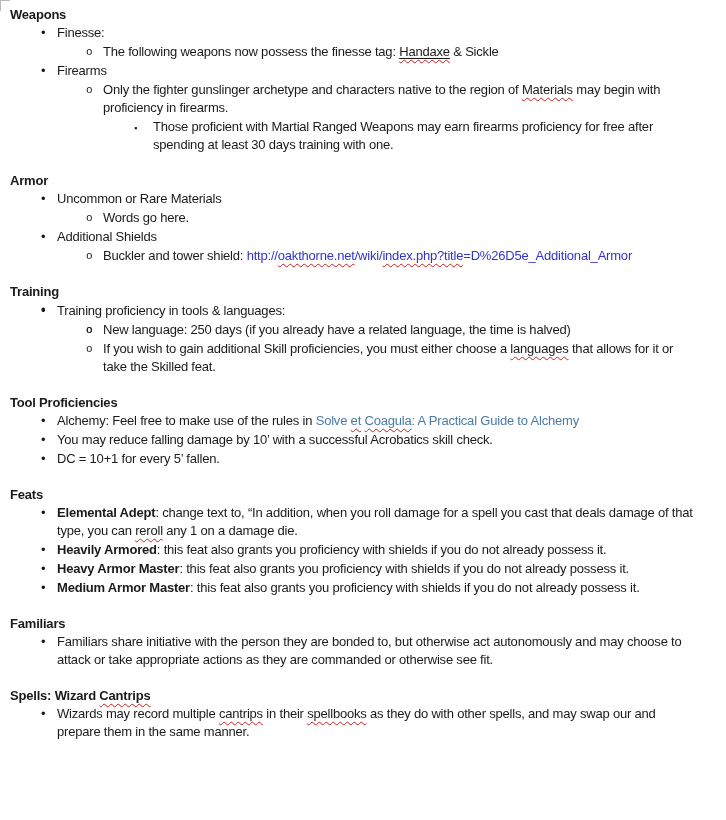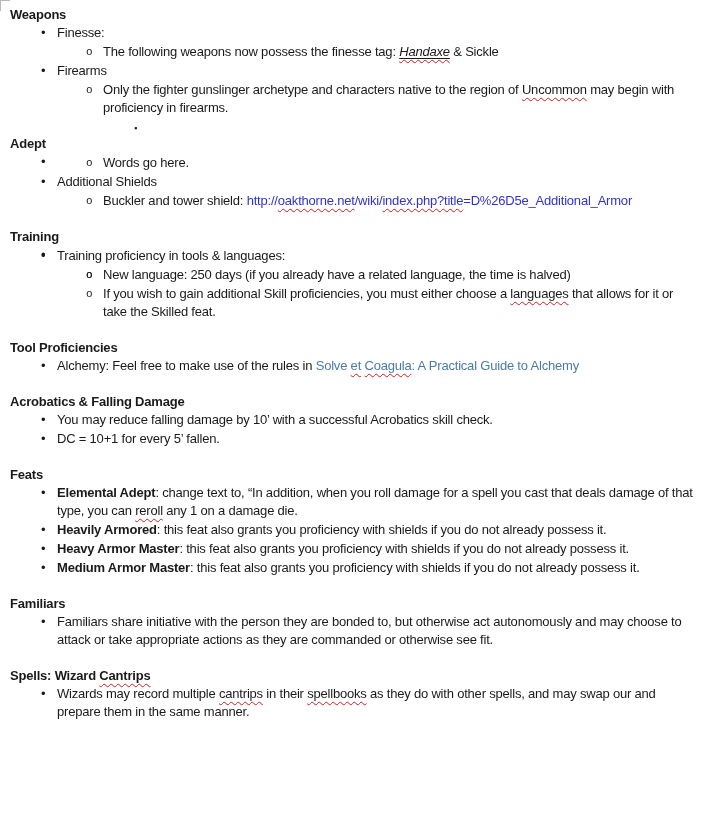--- a/index.html
+++ b/index.html
@@ -24,21 +24,21 @@
   .heading.first{margin-top:0;}
   .item{position:relative;margin:0 0 1px 0;}
   .l1{padding-left:47px;max-width:653px;}
   .l2{padding-left:93px;max-width:607px;}
   .l3{padding-left:143px;max-width:550px;}
   .marker{position:absolute;top:0;}
   .m1{left:31px;font-size:13px;}
   .m2{left:76px;font-family:"Liberation Mono",monospace;font-size:11px;}
   .m3{left:124px;font-size:9px;top:1px;}
   .b{font-weight:bold;}
-  .u{text-decoration:underline;text-decoration-thickness:1px;text-underline-offset:2px;font-style:italic;}
+  .u{text-decoration:underline;text-decoration-thickness:1px;text-underline-offset:2px;}
   .lnk{color:var(--link);text-decoration-thickness:1px;text-underline-offset:2px;cursor:pointer;}
   .soft{color:var(--softlink);cursor:pointer;}
   .sq{
     text-decoration:underline;
     text-decoration-style:wavy;
     text-decoration-color:var(--squiggle);
     text-decoration-thickness:1px;
     text-underline-offset:3px;
     text-decoration-skip-ink:none;
   }
@@ -46,36 +46,35 @@
 </head>
 <body>
 
 <div class="page">
   <div class="cropmark"></div>
   <div id="doc-body">
       <div class="heading first"><span>Weapons</span></div>
       <div class="item l1"><span class="marker m1">•</span><span>Finesse:</span></div>
       <div class="item l2"><span class="marker m2">o</span><span>The following weapons now possess the finesse tag: </span><span class="sq"><span class="u">Handaxe</span></span><span> &amp; Sickle</span></div>
       <div class="item l1"><span class="marker m1">•</span><span>Firearms</span></div>
-      <div class="item l2"><span class="marker m2">o</span><span>Only the fighter gunslinger archetype and characters native to the region of </span><span class="sq"><span>Uncommon</span></span><span> may begin with proficiency in firearms.</span></div>
-      <div class="item l3"><span class="marker m3">▪</span></div>
-      <div class="heading"><span>Adept</span></div>
-      <div class="item l1"><span class="marker m1">•</span></div>
+      <div class="item l2"><span class="marker m2">o</span><span>Only the fighter gunslinger archetype and characters native to the region of </span><span class="sq"><span>Materials</span></span><span> may begin with proficiency in firearms.</span></div>
+      <div class="item l3"><span class="marker m3">▪</span><span>Those proficient with Martial Ranged Weapons may earn firearms proficiency for free after spending at least 30 days training with one.</span></div>
+      <div class="heading"><span>Armor</span></div>
+      <div class="item l1"><span class="marker m1">•</span><span>Uncommon or Rare Materials</span></div>
       <div class="item l2"><span class="marker m2">o</span><span>Words go here.</span></div>
       <div class="item l1"><span class="marker m1">•</span><span>Additional Shields</span></div>
       <div class="item l2"><span class="marker m2">o</span><span>Buckler and tower shield: </span><span class="lnk">http://</span><span class="sq"><span class="lnk">oakthorne.net</span></span><span class="lnk">/wiki/</span><span class="sq"><span class="lnk">index.php?title</span></span><span class="lnk">=D%26D5e_Additional_Armor</span></div>
       <div class="heading"><span>Training</span></div>
       <div class="item l1"><span class="marker m1">•</span></div>
       <div class="item l1"><span class="marker m1">•</span><span>Training proficiency in tools &amp; languages:</span></div>
       <div class="item l2"><span class="marker m2">o</span></div>
       <div class="item l2"><span class="marker m2">o</span><span>New language: 250 days (if you already have a related language, the time is halved)</span></div>
       <div class="item l2"><span class="marker m2">o</span><span>If you wish to gain additional Skill proficiencies, you must either choose a </span><span class="sq"><span>languages</span></span><span> that allows for it or take the Skilled feat.</span></div>
       <div class="heading"><span>Tool Proficiencies</span></div>
       <div class="item l1"><span class="marker m1">•</span><span>Alchemy: Feel free to make use of the rules in </span><span class="soft">Solve </span><span class="sq"><span class="soft">et</span></span><span class="soft"> </span><span class="sq"><span class="soft">Coagula</span></span><span class="soft">: A Practical Guide to Alchemy</span></div>
-      <div class="heading"><span>Acrobatics &amp; Falling Damage</span></div>
       <div class="item l1"><span class="marker m1">•</span><span>You may reduce falling damage by 10’ with a successful Acrobatics skill check.</span></div>
       <div class="item l1"><span class="marker m1">•</span><span>DC = 10+1 for every 5’ fallen.</span></div>
       <div class="heading"><span>Feats</span></div>
       <div class="item l1"><span class="marker m1">•</span><span class="b">Elemental Adept</span><span>: change text to, “In addition, when you roll damage for a spell you cast that deals damage of that type, you can </span><span class="sq"><span>reroll</span></span><span> any 1 on a damage die.</span></div>
       <div class="item l1"><span class="marker m1">•</span><span class="b">Heavily Armored</span><span>: this feat also grants you proficiency with shields if you do not already possess it.</span></div>
       <div class="item l1"><span class="marker m1">•</span><span class="b">Heavy Armor Master</span><span>: this feat also grants you proficiency with shields if you do not already possess it.</span></div>
       <div class="item l1"><span class="marker m1">•</span><span class="b">Medium Armor Master</span><span>: this feat also grants you proficiency with shields if you do not already possess it.</span></div>
       <div class="heading"><span>Familiars</span></div>
       <div class="item l1"><span class="marker m1">•</span><span>Familiars share initiative with the person they are bonded to, but otherwise act autonomously and may choose to attack or take appropriate actions as they are commanded or otherwise see fit.</span></div>
       <div class="heading"><span>Spells: Wizard </span><span class="sq"><span>Cantrips</span></span></div>

